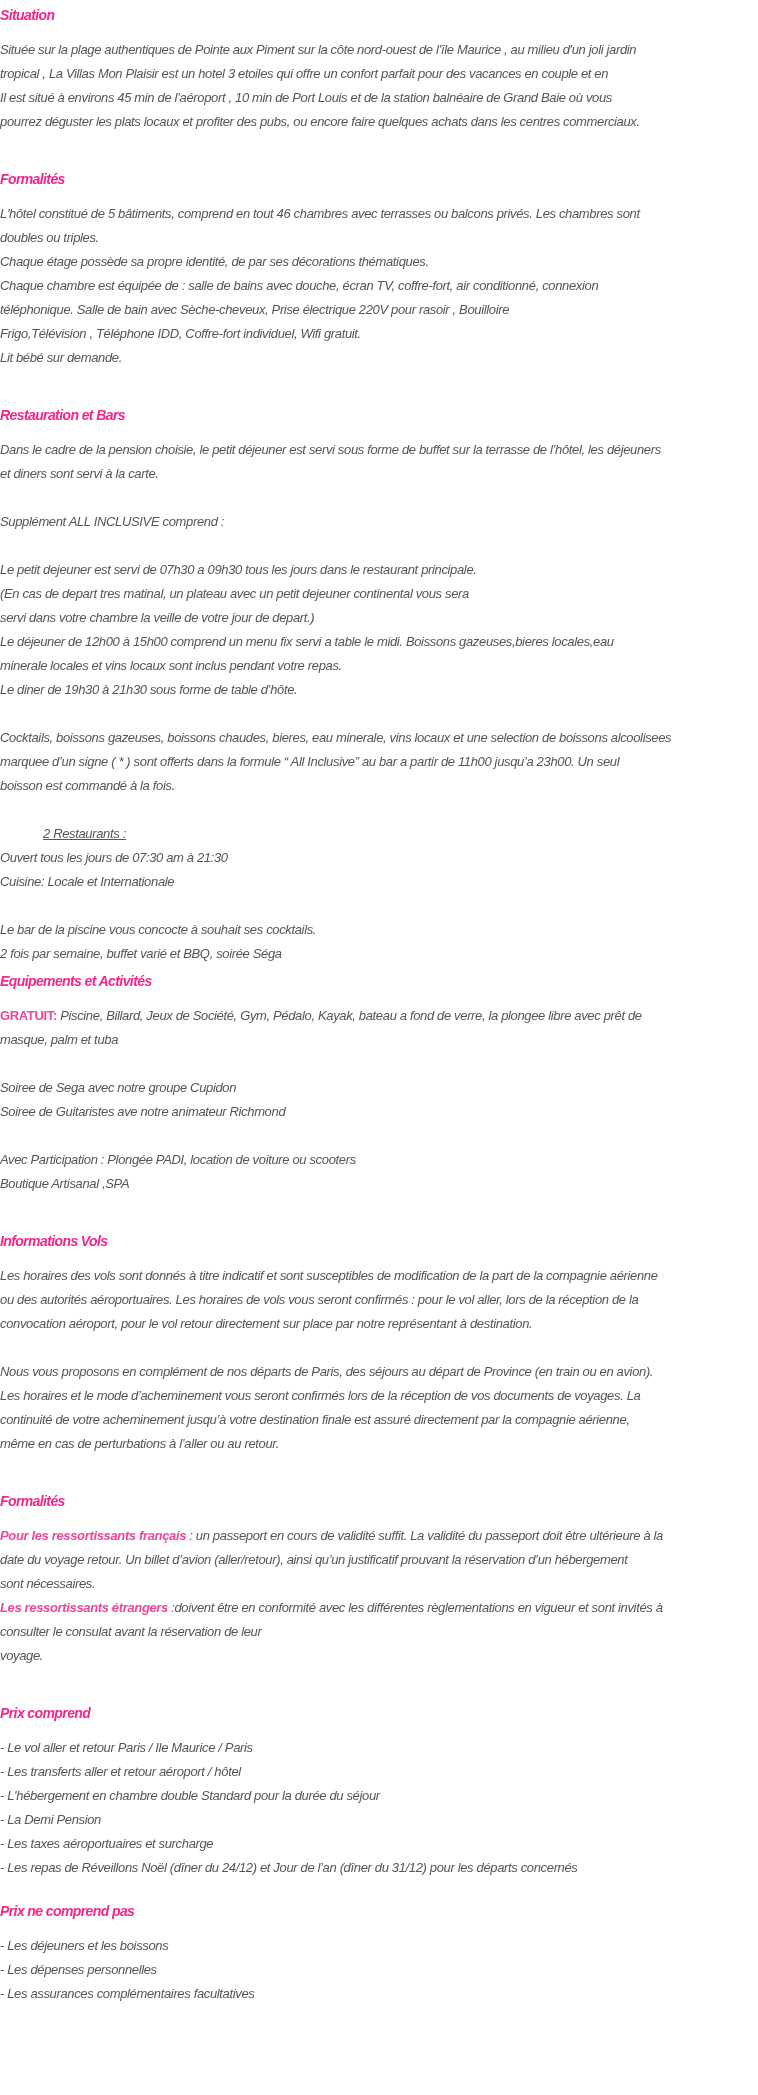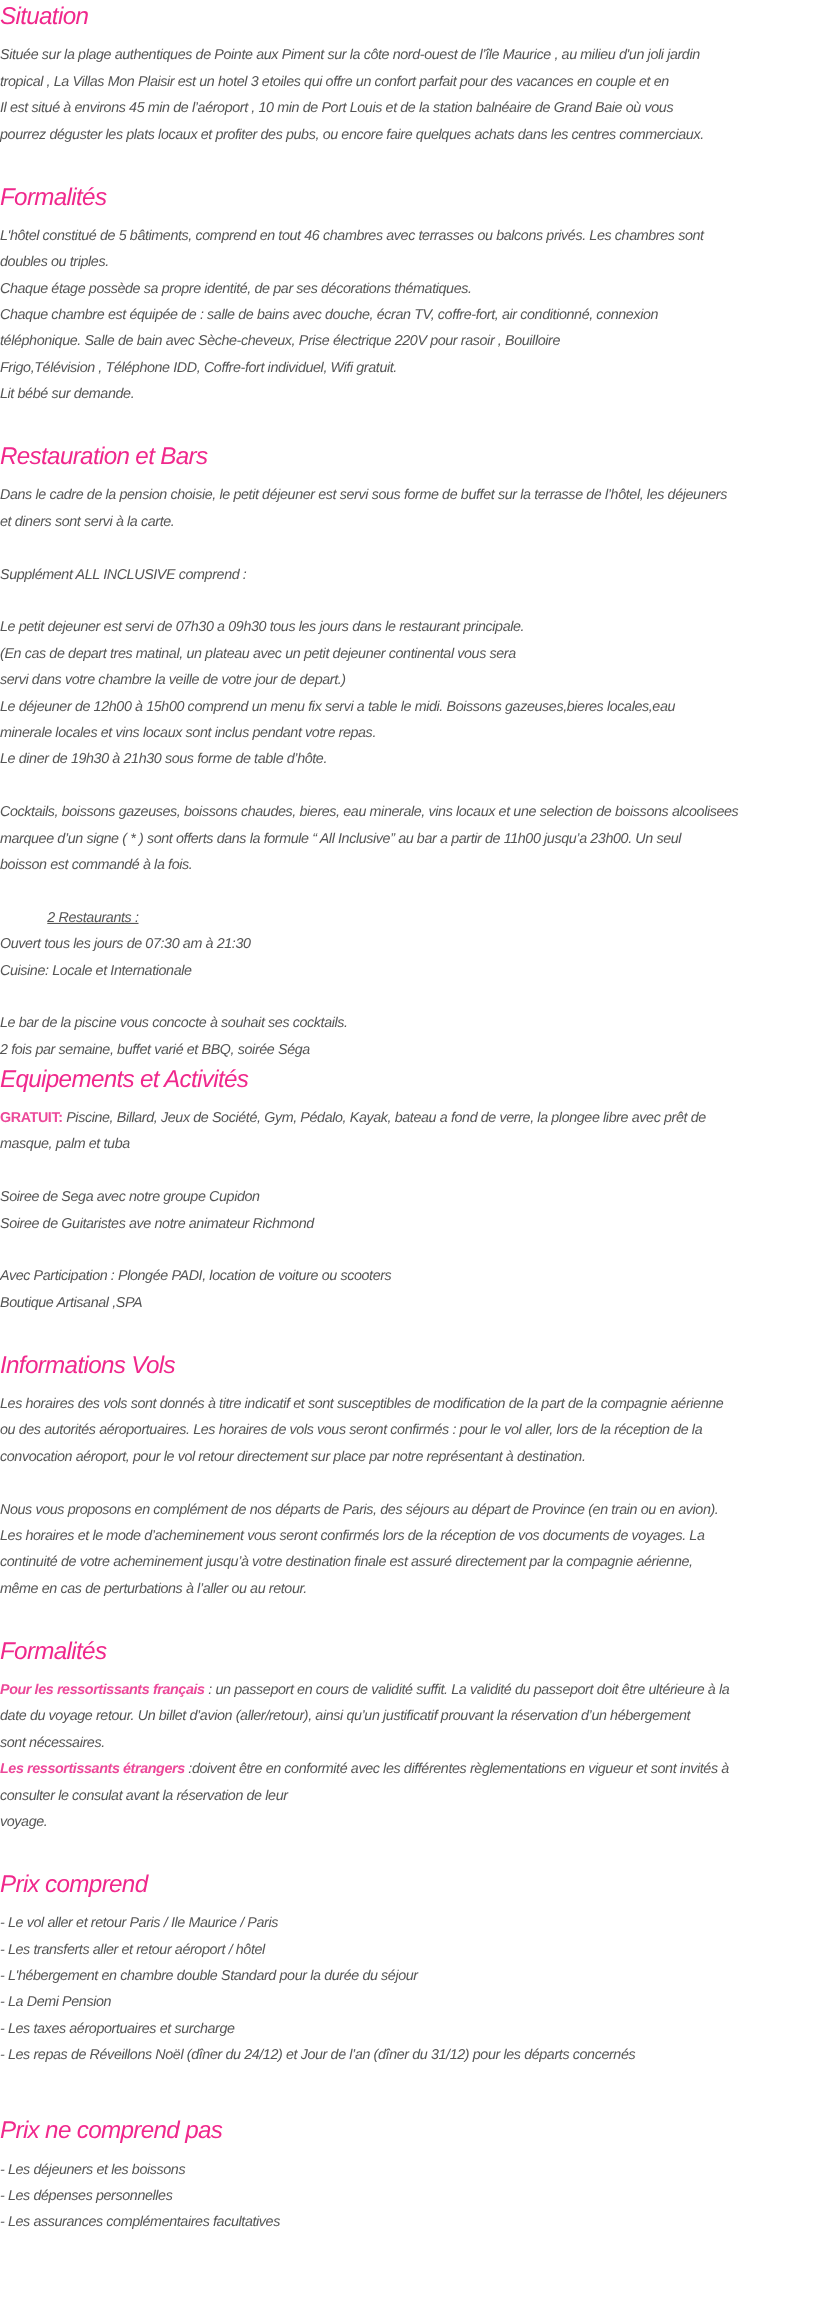--- a/index.html
+++ b/index.html
@@ -17,23 +17,23 @@
     .page {
       padding: 0 0 0 0;
       width: 758px;
     }
     .section {
       margin: 0;
     }
     .section-title {
       font-family: "Liberation Sans", sans-serif;
       font-style: italic;
-      font-weight: normal;
+      font-weight: bold;
       color: #f0288c;
-      font-size: 22px;
+      font-size: 14px;
       line-height: 30px;
       margin: 0;
       padding: 0;
       letter-spacing: -0.6px;
     }
     .section-body {
       margin-top: 8px;
     }
     .line {
       font-style: italic;
@@ -54,21 +54,21 @@
       text-decoration: underline;
       padding-left: 43px;
     }
     #s-situation { padding-top: 0px; }
     #s-hebergement { margin-top: 30px; }
     #s-restauration { margin-top: 30px; }
     #s-equipements { }
     #s-vols { margin-top: 30px; }
     #s-formalites { margin-top: 30px; }
     #s-prix { margin-top: 30px; }
-    #s-prixnon { margin-top: 42px; }
+    #s-prixnon { margin-top: 16px; }
   </style>
 </head>
 <body>
 
 <div class="page">
 
   <div class="section" id="s-situation">
     <h2 class="section-title">Situation</h2>
     <div class="section-body">
       <div class="line">Située sur la plage authentiques de Pointe aux Piment sur la côte nord-ouest de l’île Maurice , au milieu d'un joli jardin</div>

